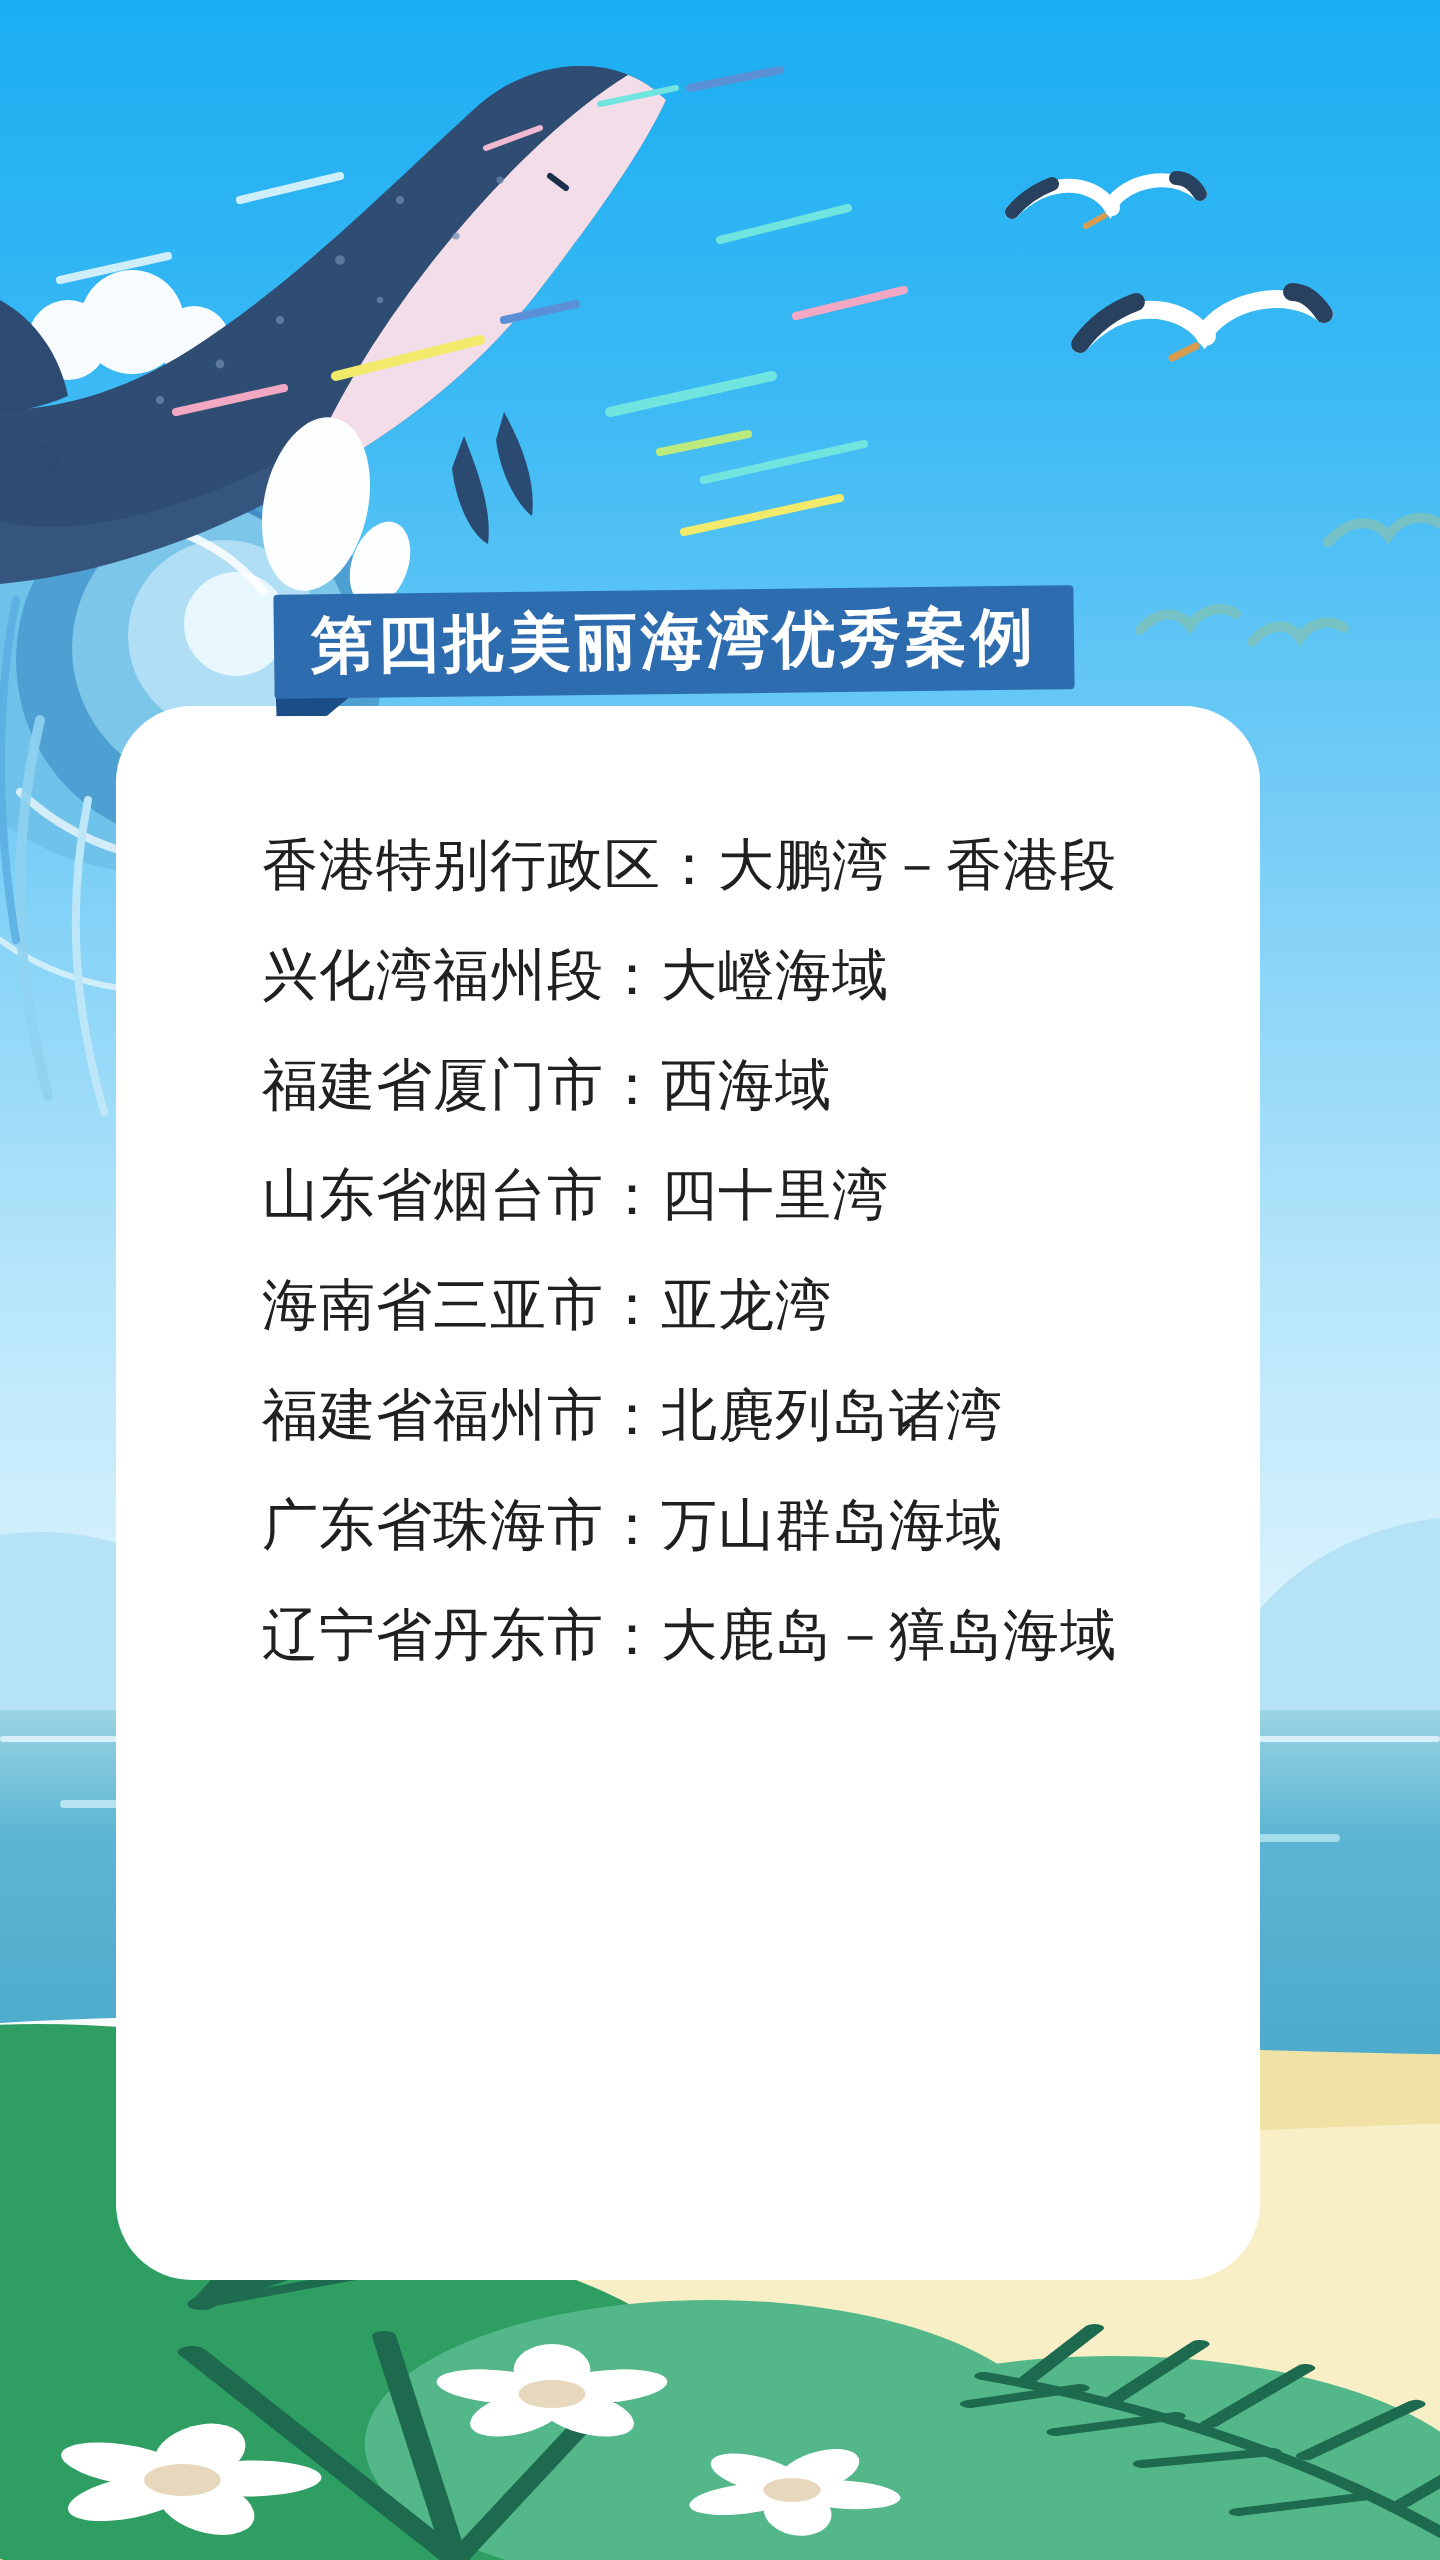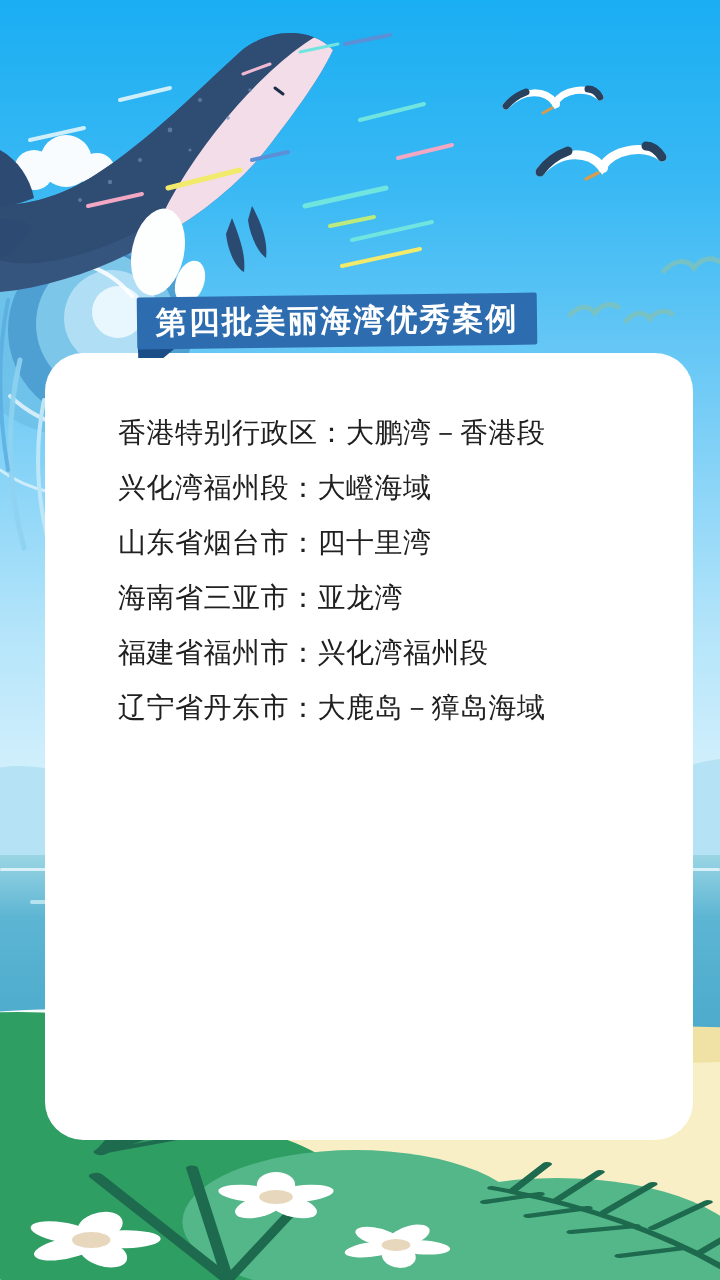--- a/index.html
+++ b/index.html
@@ -21,21 +21,21 @@
   }
   .streak{position:absolute;border-radius:3px;background:#bfe7f2;}
   .streak.s1{left:0;top:13px;width:720px;height:3px;background:#e6f6fb;opacity:.85;}
   .streak.s2{left:30px;top:45px;width:170px;height:4px;opacity:.9;}
   .streak.s3{left:470px;top:62px;width:200px;height:4px;background:#a5dceb;}
   .streak.s4{left:80px;top:96px;width:240px;height:5px;background:#8fd3e6;}
   .streak.s5{left:360px;top:120px;width:150px;height:4px;opacity:.8;}
   .top-art{position:absolute;left:0;top:0;z-index:2;}
   .bottom-art{position:absolute;left:0;top:980px;z-index:3;}
   .card{
-    position:absolute;left:45px;top:353px;width:648px;height:787px;
+    position:absolute;left:58px;top:353px;width:572px;height:787px;
     background:#ffffff;border-radius:38px;z-index:4;
   }
   .rows{position:absolute;left:0;top:0;right:0;padding:52px 40px 0 73px;}
   .row{
     height:55px;line-height:55px;font-size:28px;font-weight:500;
     color:#202020;white-space:nowrap;letter-spacing:0.5px;
   }
   .banner-fold{
     position:absolute;left:138px;top:341px;width:46px;height:17px;
     background:#1b4d86;z-index:5;
@@ -296,23 +296,25 @@
         <ellipse cy="-12" rx="8" ry="13" transform="rotate(298)"></ellipse>
       </g>
       <circle r="7" fill="#e7d7bd"></circle>
     </g>
   </svg>
 
   <div class="card">
     <div class="rows">
       <div class="row">香港特别行政区：大鹏湾－香港段</div>
       <div class="row">兴化湾福州段：大嶝海域</div>
+      <div class="row">福建省厦门市：西海域</div>
       <div class="row">山东省烟台市：四十里湾</div>
       <div class="row">海南省三亚市：亚龙湾</div>
-      <div class="row">福建省福州市：兴化湾福州段</div>
+      <div class="row">福建省福州市：北麂列岛诸湾</div>
+      <div class="row">广东省珠海市：万山群岛海域</div>
       <div class="row">辽宁省丹东市：大鹿岛－獐岛海域</div>
     </div>
   </div>
 
   <div class="banner-fold"></div>
   <div class="banner">
     <span>第四批美丽海湾优秀案例</span>
   </div>
 
 </div>

